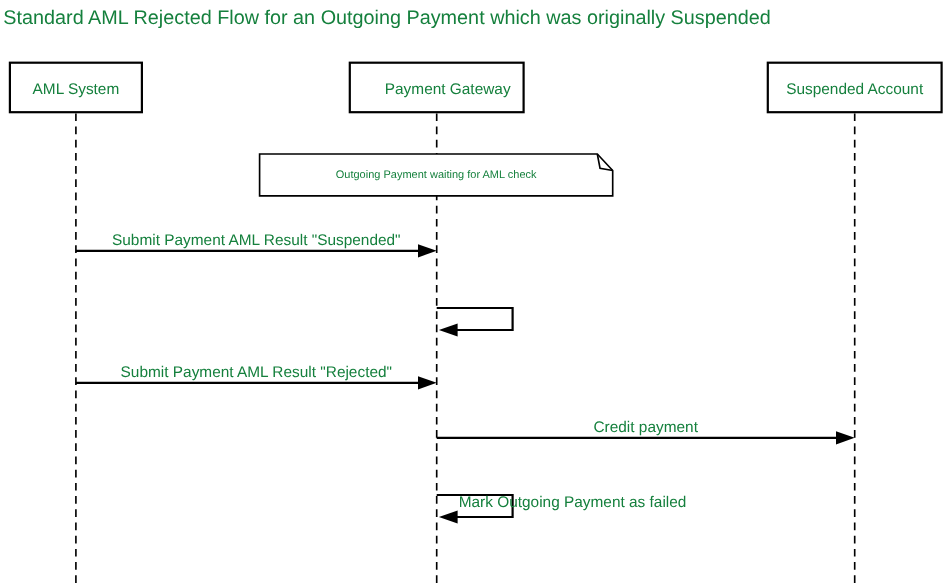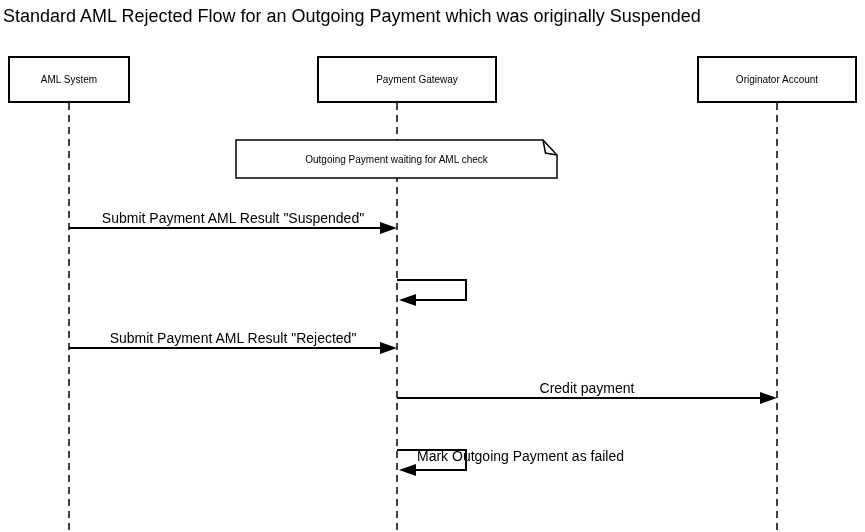--- a/index.html
+++ b/index.html
@@ -2,21 +2,21 @@
 <html><head>
 <meta charset="utf-8">
 <style>
   html, body { margin: 0; padding: 0; background: #ffffff; }
   #canvas {
     position: relative;
     width: 865px;
     height: 532px;
     background: #ffffff;
     font-family: "Liberation Sans", sans-serif;
-    color: #000000;
+    color: #15803d;
     overflow: hidden;
   }
   .title {
     position: absolute;
     left: 3px;
     top: 6px;
     font-size: 18px;
     white-space: nowrap;
   }
   svg.layer {
@@ -27,21 +27,21 @@
   .participant {
     position: absolute;
     top: 56px;
     height: 47px;
     border: 2.5px solid #000000;
     background: #ffffff;
     box-sizing: border-box;
     display: flex;
     align-items: center;
     justify-content: center;
-    font-size: 10px;
+    font-size: 14px;
   }
   .note-text {
     position: absolute;
     left: 236px;
     top: 140px;
     width: 321px;
     height: 38px;
     display: flex;
     align-items: center;
     justify-content: center;
@@ -96,25 +96,25 @@
 
     <g>
       <polyline points="397,450 466,450 466,470 414,470" fill="none" stroke="#000000" stroke-width="2"></polyline>
       <polygon points="399,470 416,464 416,476" fill="#000000"></polygon>
     </g>
   </svg>
 
   <div class="participant" style="left:8px; width:122px;">
     <span>AML System</span>
   </div>
-  <div class="participant" style="left:317px; width:180px;padding-left:20px;">
+  <div class="participant" style="left:317px; width:160px;padding-left:20px;">
     <span>Payment Gateway</span>
   </div>
   <div class="participant" style="left:697px; width:160px;">
-    <span>Originator Account</span>
+    <span>Suspended Account</span>
   </div>
 
   <div class="note-text">Outgoing Payment waiting for AML check</div>
 
   <div class="msg-label center" style="left:69px; width:328px; top:210px;">Submit Payment AML Result "Suspended"</div>
   <div class="msg-label center" style="left:69px; width:328px; top:330px;">Submit Payment AML Result "Rejected"</div>
   <div class="msg-label center" style="left:397px; width:380px; top:380px;">Credit payment</div>
   <div class="msg-label" style="left:417px; top:448px;">Mark Outgoing Payment as failed</div>
 
 </div>

